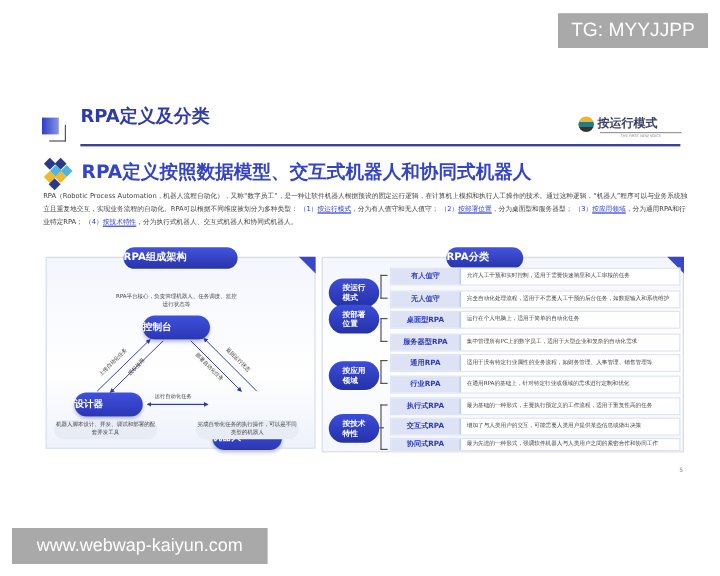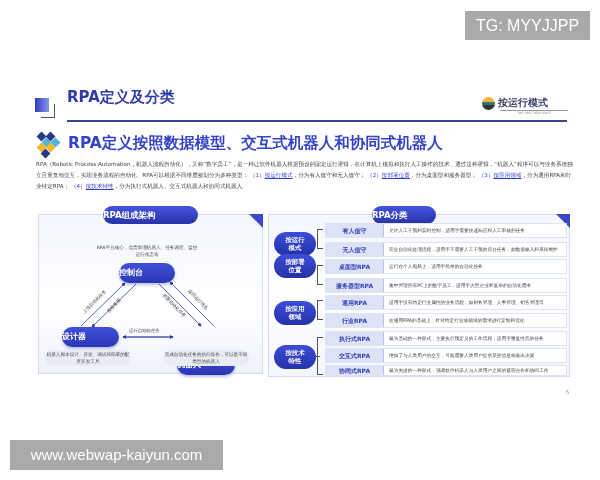--- a/index.html
+++ b/index.html
@@ -40,21 +40,21 @@
   .note { position: absolute; font-size: 4.6px; color: #444; text-align: center; line-height: 7px; }
   .note-ctrl { left: 56px; top: 29px; width: 104px; }
   .note-design { left: 6px; top: 135px; width: 86px; background: #e8ecf5; border-radius: 8px; padding: 1px 0; }
   .note-robot { left: 124px; top: 135px; width: 86px; background: #e8ecf5; border-radius: 8px; padding: 1px 0; }
   .arrow-label { position: absolute; font-size: 4.4px; color: #333; white-space: nowrap; }
   .diagram-svg { position: absolute; left: 0; top: 0; }
 
   
   .panel-right { position: absolute; left: 268px; top: 214px; width: 302px; height: 163px; border: 1px solid #d6dcf0; background: linear-gradient(180deg,#f3f6fd,#ffffff 50%,#f3f6fd); }
   .panel-right .panel-tab { left: 103px; width: 64px; }
-  .cat-pill { position: absolute; left: 5px; width: 42px; height: 24px; border-radius: 12px; background: linear-gradient(180deg,#3c4dd8,#2431a8); color: #fff; font-size: 6.4px; font-weight: bold; text-align: center; line-height: 8px; display: flex; align-items: center; justify-content: center; }
+  .cat-pill { position: absolute; left: 5px; width: 42px; height: 24px; border-radius: 12px; background: linear-gradient(180deg,#3c4dd8,#2431a8); color: #fff; font-size: 6.4px; font-weight: bold; line-height: 8px; display: flex; align-items: center; justify-content: center; }
   .bracket { position: absolute; left: 48px; width: 6px; border: 1px solid #555; border-right: none; }
   .bracket-mid { position: absolute; left: 47px; width: 4px; height: 1px; background: #555; }
   .row { position: absolute; left: 56px; width: 242px; height: 15px; display: flex; background: #fff; border: 1px solid #dfe4f2; }
   .row-name { width: 58px; background: #dde3f5; color: #2f3cb8; font-size: 6px; font-weight: bold; text-align: center; line-height: 13px; border-right: 1px solid #b9c2e6; }
   .row-desc { flex: 1; font-size: 4.7px; color: #444; line-height: 13px; padding-left: 5px; white-space: nowrap; overflow: hidden; }
 
   .page-num { position: absolute; left: 566px; top: 389px; font-size: 5px; color: #888; }
 </style>
 </head>
 <body>

